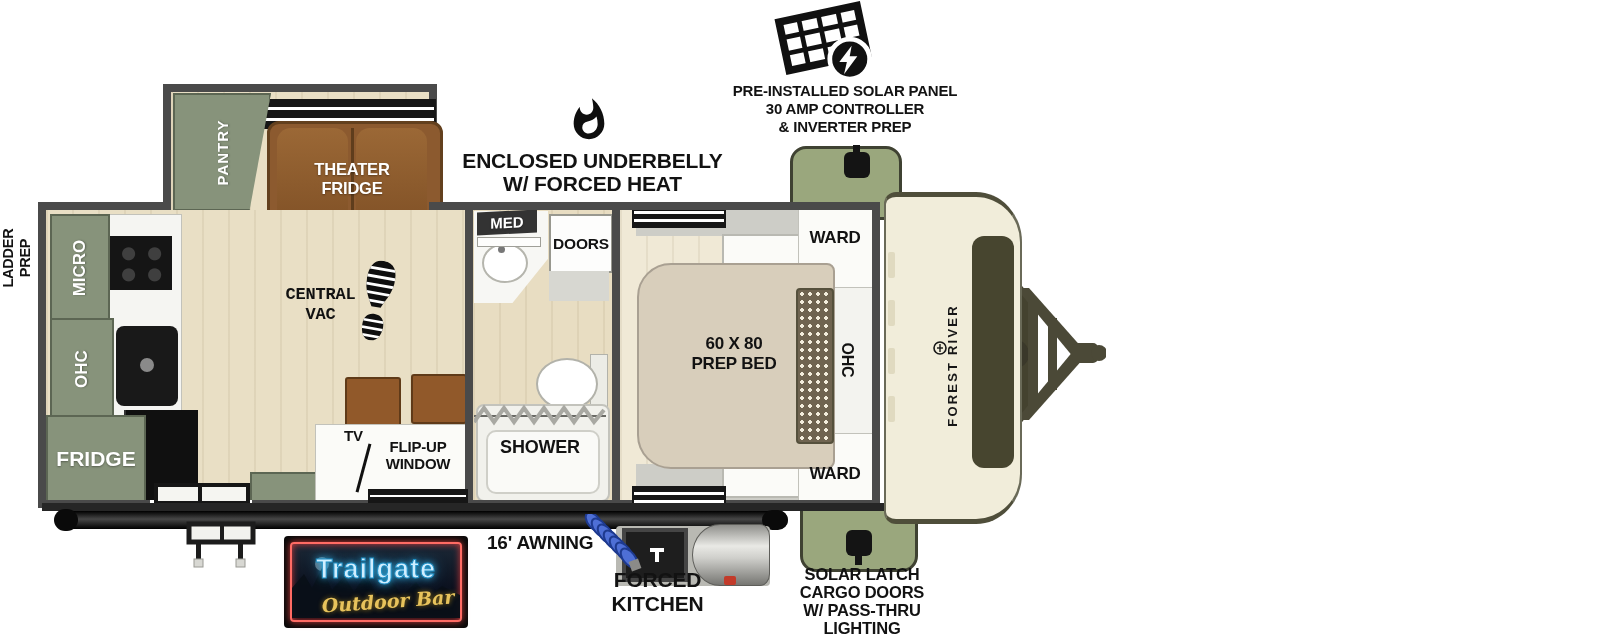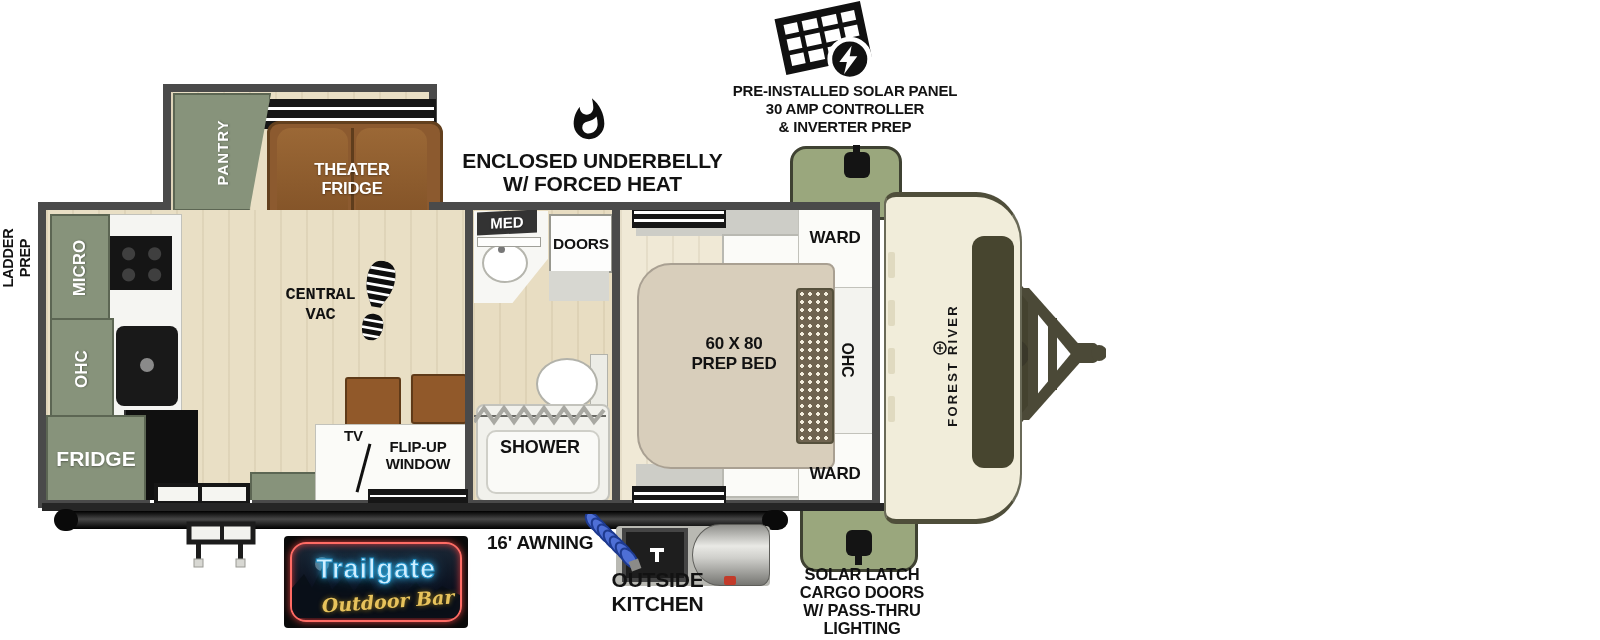--- a/index.html
+++ b/index.html
@@ -265,33 +265,33 @@
   </div>
 
   <div class="lbl lbl-c" style="left:-30px;top:238px;width:100px;height:40px;font-size:14.5px;line-height:17px;transform:rotate(-90deg);">
     <div>LADDER</div>
     <div>PREP</div>
   </div>
 
   <div class="lbl" style="left:487px;top:532px;font-size:19px;">16' AWNING</div>
 
   <div class="lbl lbl-c" style="left:585px;top:568px;width:145px;font-size:21px;line-height:24px;">
-    <div>OUTSIDE</div>
+    <div>FORCED</div>
     <div>KITCHEN</div>
   </div>
 
   <div class="lbl lbl-c" style="left:782px;top:565px;width:160px;font-size:16.5px;line-height:18px;">
     <div>SOLAR LATCH</div>
     <div>CARGO DOORS</div>
     <div>W/ PASS-THRU</div>
     <div>LIGHTING</div>
   </div>
 
   <div class="a" style="left:284px;top:536px;width:184px;height:92px;background:#0a0a0a;border-radius:4px;">
-    <div class="a" style="left:6px;top:6px;right:6px;bottom:6px;border:2.5px solid #ff6b64;border-radius:16px;
+    <div class="a" style="left:6px;top:6px;right:6px;bottom:6px;border:2.5px solid #ff6b64;border-radius:4px;
          box-shadow:0 0 7px #d03a3a, inset 0 0 7px #d03a3a;overflow:hidden;
          background:linear-gradient(180deg,#1b2836 0%,#0c1220 55%,#05070d 100%);">
       <svg width="170" height="74" viewBox="0 0 170 74" preserveAspectRatio="none" style="position:absolute;left:0;top:0;">
         <circle cx="30" cy="20" r="7" fill="#cfd9e2" opacity="0.45"></circle>
         <polygon points="0,44 12,30 20,44 30,24 40,46 52,32 62,48 74,30 84,50 98,34 110,52 124,38 136,54 150,42 170,52 170,74 0,74" fill="#0a1018" opacity="0.95"></polygon>
       </svg>
       <div class="logo-title" style="top:10px;">Trailgate</div>
       <div class="logo-sub" style="top:46px;left:12px;">Outdoor Bar</div>
     </div>
   </div>

